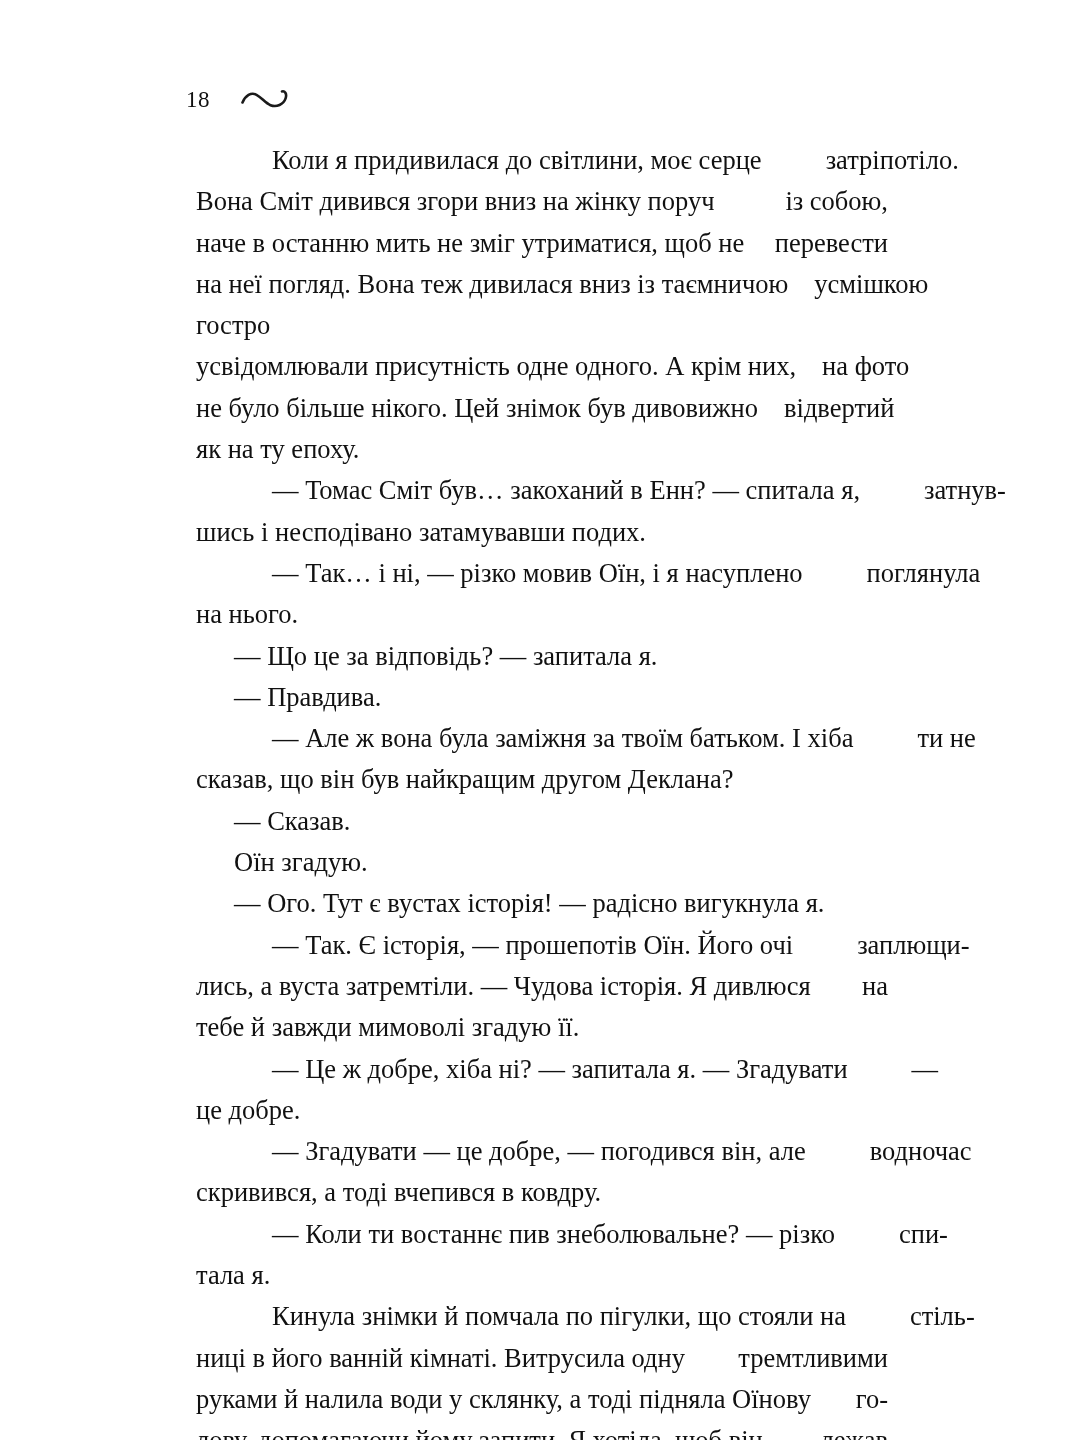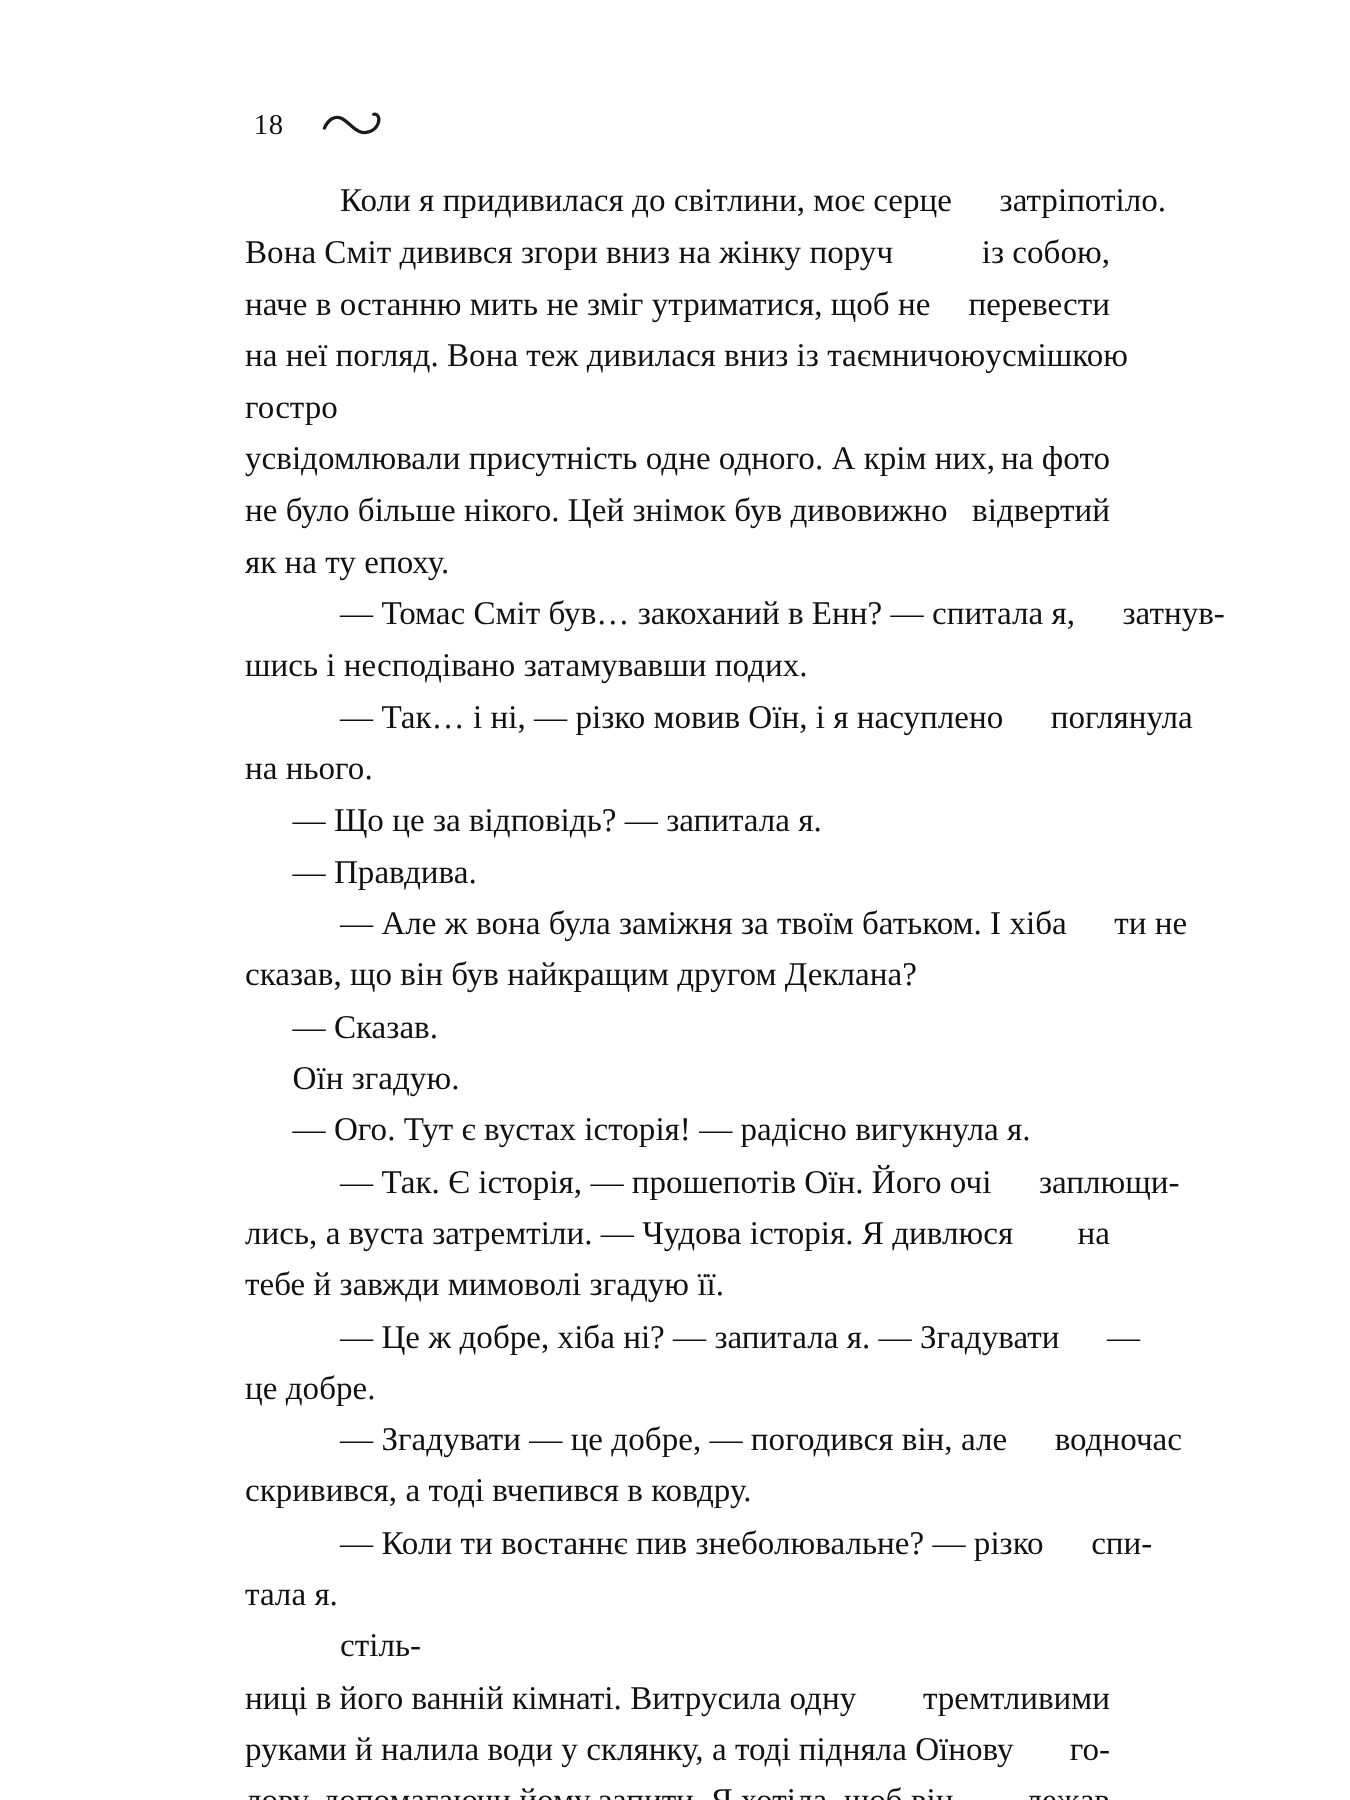--- a/index.html
+++ b/index.html
@@ -14,21 +14,21 @@
     background: #ffffff;
     font-family: "Liberation Serif", "DejaVu Serif", serif;
     color: #000000;
     overflow: hidden;
     box-sizing: border-box;
   }
 
   
   .running-head {
     position: absolute;
-    left: 203px;
+    left: 186px;
     top: 82px;
     display: flex;
     align-items: center;
     gap: 30px;
     height: 34px;
     justify-content: space-between;
   }
   .folio {
     font-size: 23px;
     line-height: 1;
@@ -52,20 +52,21 @@
 
   
   .ln {
     display: block;
     width: 100%;
     height: 41.3px;
     font-size: 26.5px;
     line-height: 41.3px;
     white-space: nowrap;
     color: #111111;
+    gap: 26px;
   }
   
   .ln.just {
     display: flex;
     justify-content: space-between;
     white-space: nowrap;
   }
   .ln.just > span { display: inline-block; }
   
   .ln.last { display: block; }
@@ -154,20 +155,21 @@
         <span>— Згадувати — це добре, — погодився він, але</span>
         <span>водночас</span>
       </div>
       <div class="ln last">скривився, а тоді вчепився в ковдру.</div>
       <div class="ln indent just">
         <span>— Коли ти востаннє пив знеболювальне? — різко</span>
         <span>спи-</span>
       </div>
       <div class="ln last">тала я.</div>
       <div class="ln indent just">
+        <span>Кинула знімки й помчала по пігулки, що стояли на</span>
         <span>стіль-</span>
       </div>
       <div class="ln just">
         <span>ниці в його ванній кімнаті. Витрусила одну</span>
         <span>тремтливими</span>
       </div>
       <div class="ln just">
         <span>руками й налила води у склянку, а тоді підняла Оїнову</span>
         <span>го-</span>
       </div>

